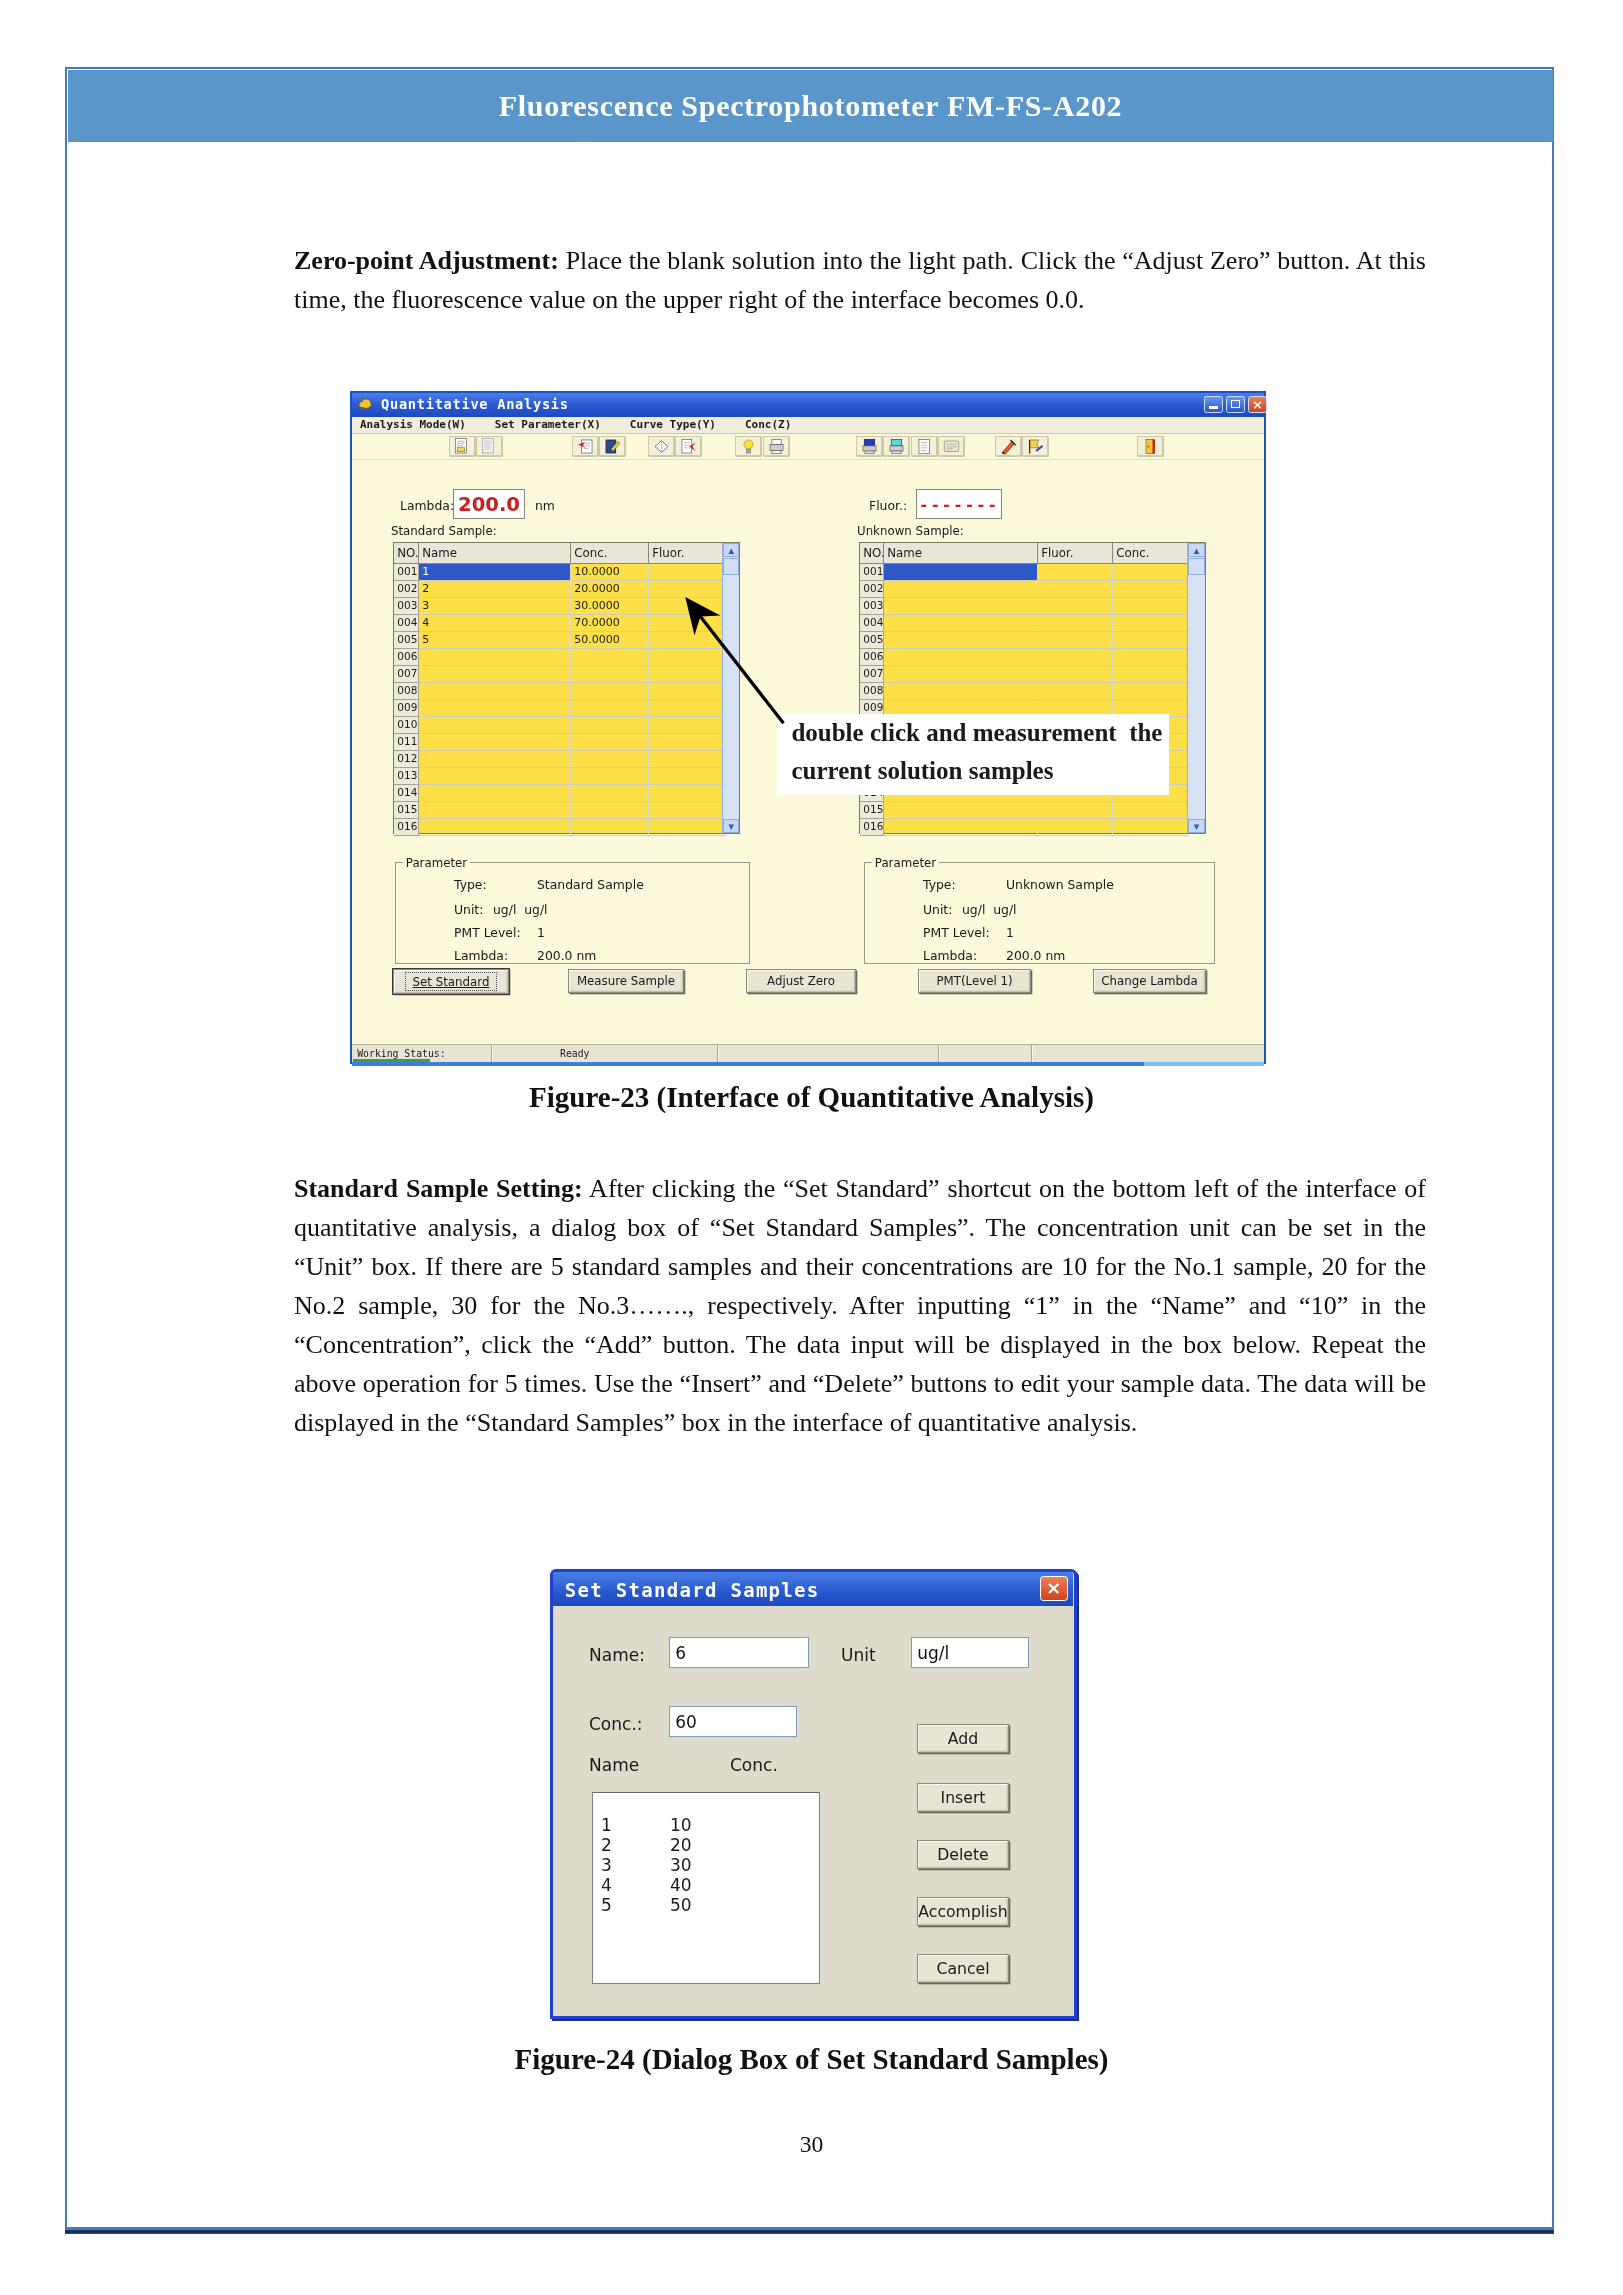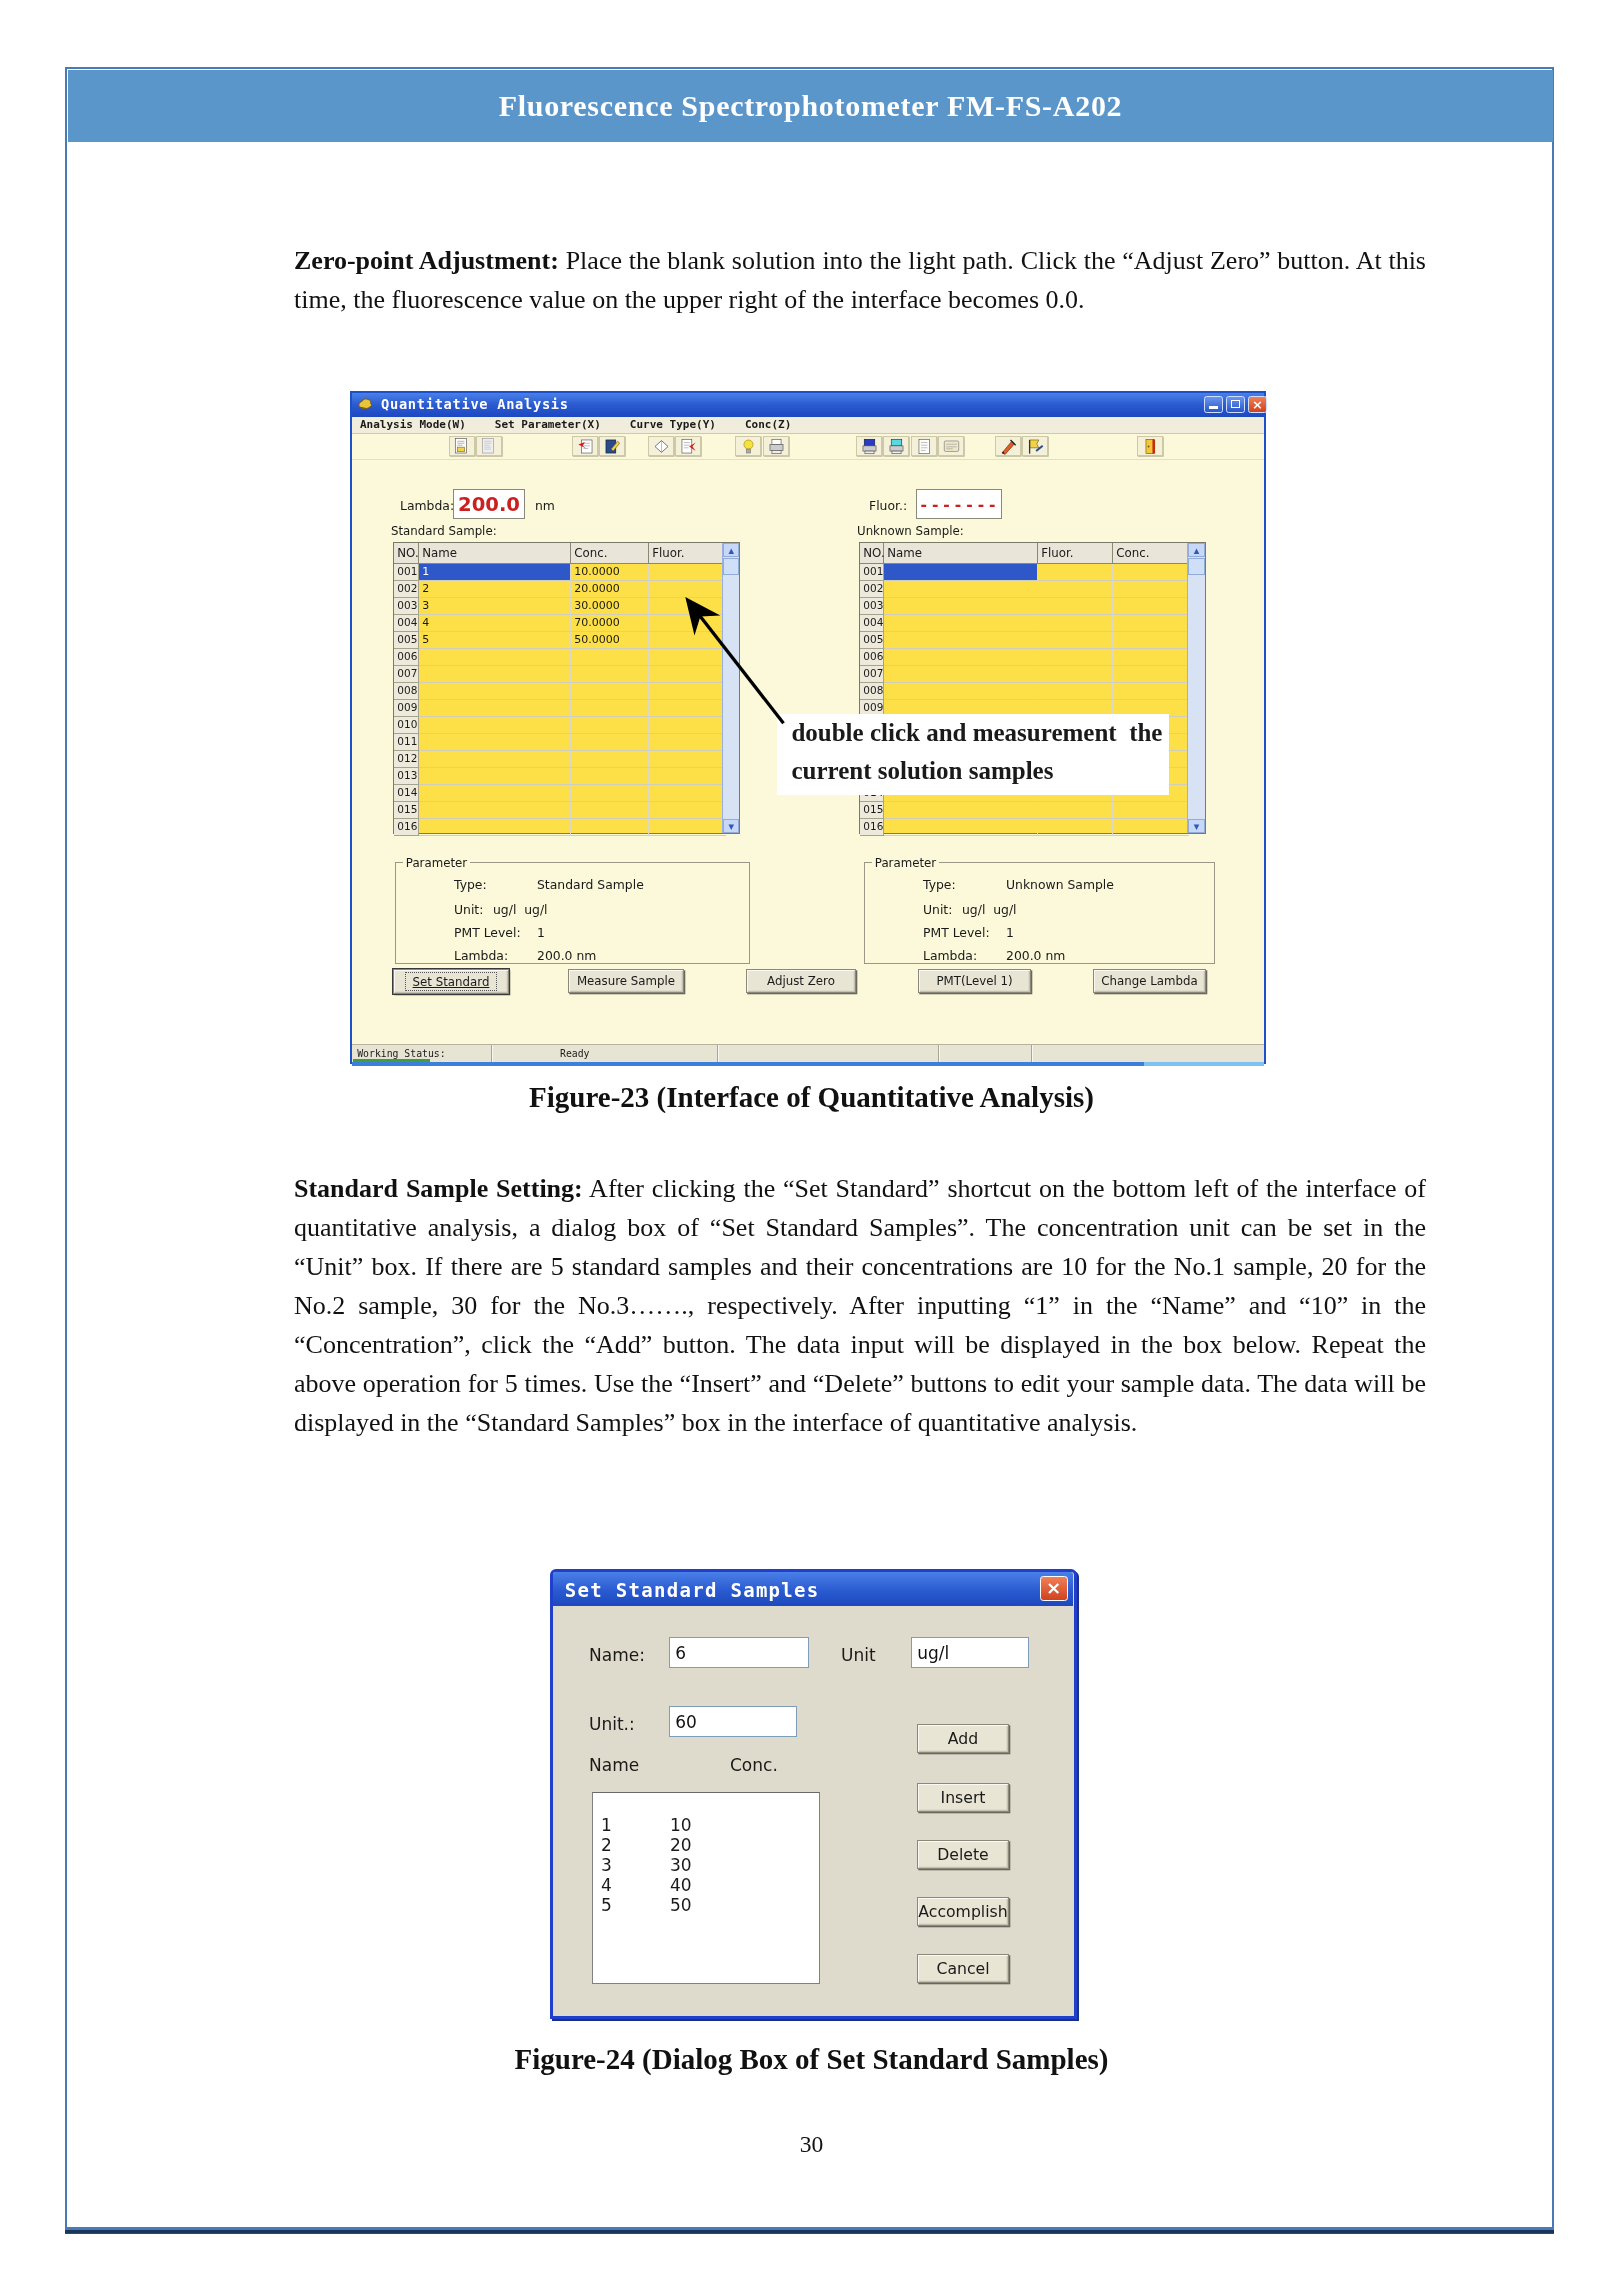--- a/index.html
+++ b/index.html
@@ -609,21 +609,21 @@
     <div class="abs dlgtitle">
       <div class="abs txt">Set Standard Samples</div>
     </div>
     <div class="abs dlgclose">×</div>
 
     <div class="abs dlglabel" style="left:36px;top:73px;">Name:</div>
     <input class="xpinput" style="left: 116px; top: 65px; width: 140px; height: 31px;" value="6">
     <div class="abs dlglabel" style="left:288px;top:73px;">Unit</div>
     <input class="xpinput" style="left: 358px; top: 65px; width: 118px; height: 31px;" value="ug/l">
 
-    <div class="abs dlglabel" style="left:36px;top:142px;">Unit.:</div>
+    <div class="abs dlglabel" style="left:36px;top:142px;">Conc.:</div>
     <input class="xpinput" style="left: 116px; top: 134px; width: 128px; height: 31px;" value="60">
 
     <div class="abs dlglabel" style="left:36px;top:183px;">Name</div>
     <div class="abs dlglabel" style="left:177px;top:183px;">Conc.</div>
 
     <div class="abs listbox" style="left:39px;top:220px;width:228px;height:192px;padding-top:22px;box-sizing:border-box;">
 
         <div class="lrow">
           <span class="n">1</span>
           <span class="c">10</span>

